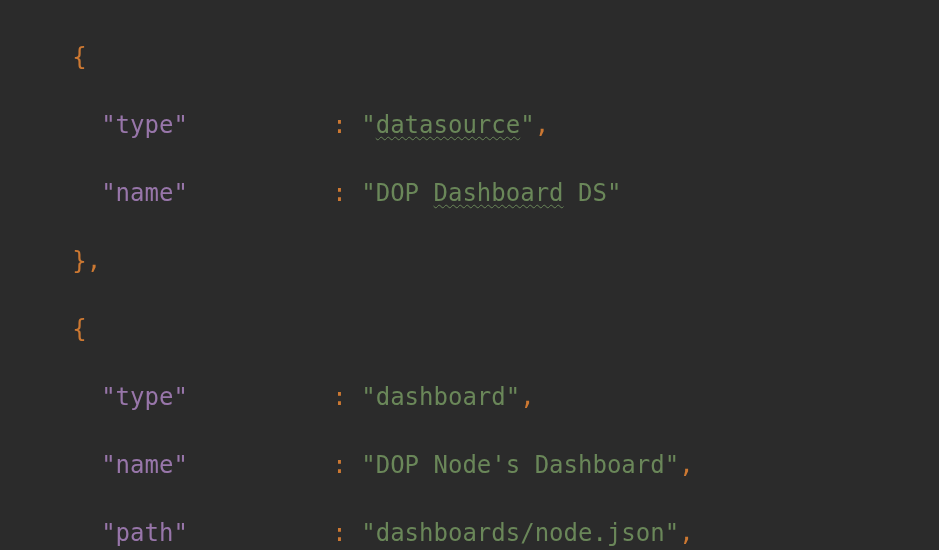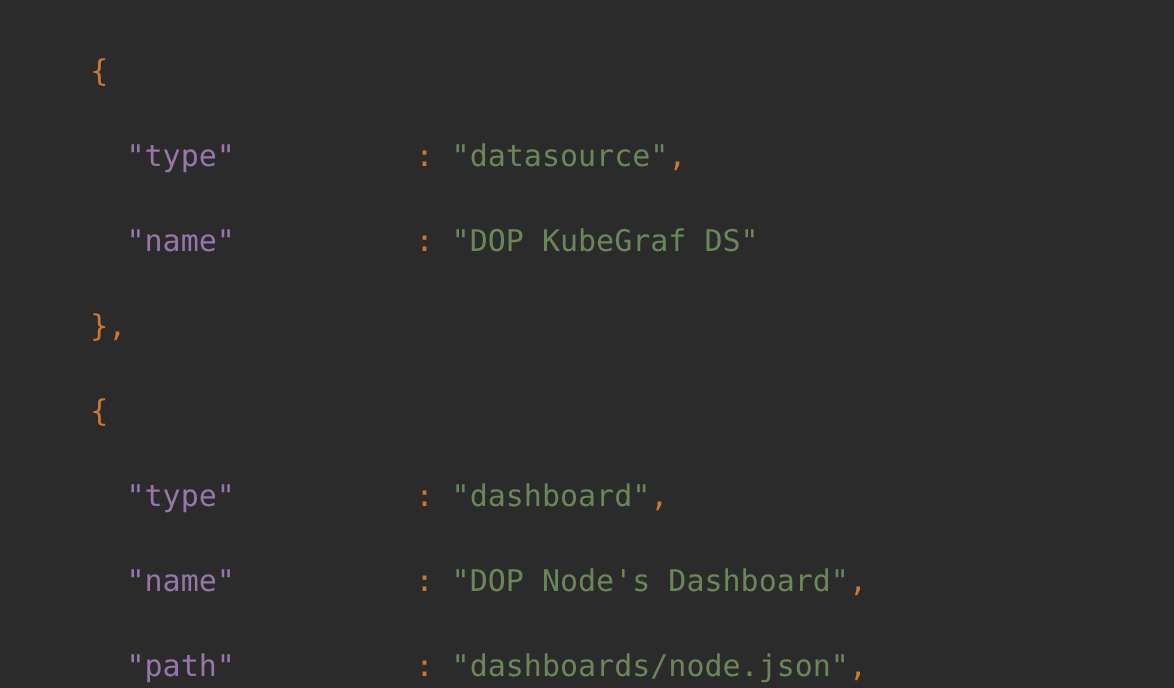--- a/index.html
+++ b/index.html
@@ -22,33 +22,34 @@
       text-indent: -70px;
       white-space: pre;
     }
     .brace   { color: #cc7832; }
     .punct   { color: #cc7832; }
     .key     { color: #9876aa; }
     .string  { color: #6a8759; }
     .colon   { color: #cc7832; }
 
     .typo {
+      text-decoration: underline;
       text-decoration-style: wavy;
       text-decoration-color: #6a8759;
       text-decoration-thickness: 1px;
       text-underline-offset: 3px;
     }
   </style>
 </head>
 <body>
 
 <div class="editor">
 <div class="line"><span class="brace">     {</span></div>
 <div class="line"><span>       </span><span class="key">"type"</span><span>     </span><span class="colon">     : </span><span class="string"><span>"</span><span class="typo">datasource</span><span>"</span></span><span class="punct">,</span></div>
-<div class="line"><span>       </span><span class="key">"name"</span><span>     </span><span class="colon">     : </span><span class="string"><span>"DOP </span><span class="typo">KubeGraf</span><span> DS"</span></span></div>
+<div class="line"><span>       </span><span class="key">"name"</span><span>     </span><span class="colon">     : </span><span class="string"><span>"DOP </span><span class="typo">Dashboard</span><span> DS"</span></span></div>
 <div class="line"><span class="brace">     },</span></div>
 <div class="line"><span class="brace">     {</span></div>
 <div class="line"><span>       </span><span class="key">"type"</span><span>     </span><span class="colon">     : </span><span class="string">"dashboard"</span><span class="punct">,</span></div>
 <div class="line"><span>       </span><span class="key">"name"</span><span>     </span><span class="colon">     : </span><span class="string">"DOP Node's Dashboard"</span><span class="punct">,</span></div>
 <div class="line"><span>       </span><span class="key">"path"</span><span>     </span><span class="colon">     : </span><span class="string">"dashboards/node.json"</span><span class="punct">,</span></div>
 
 
 
 
 

